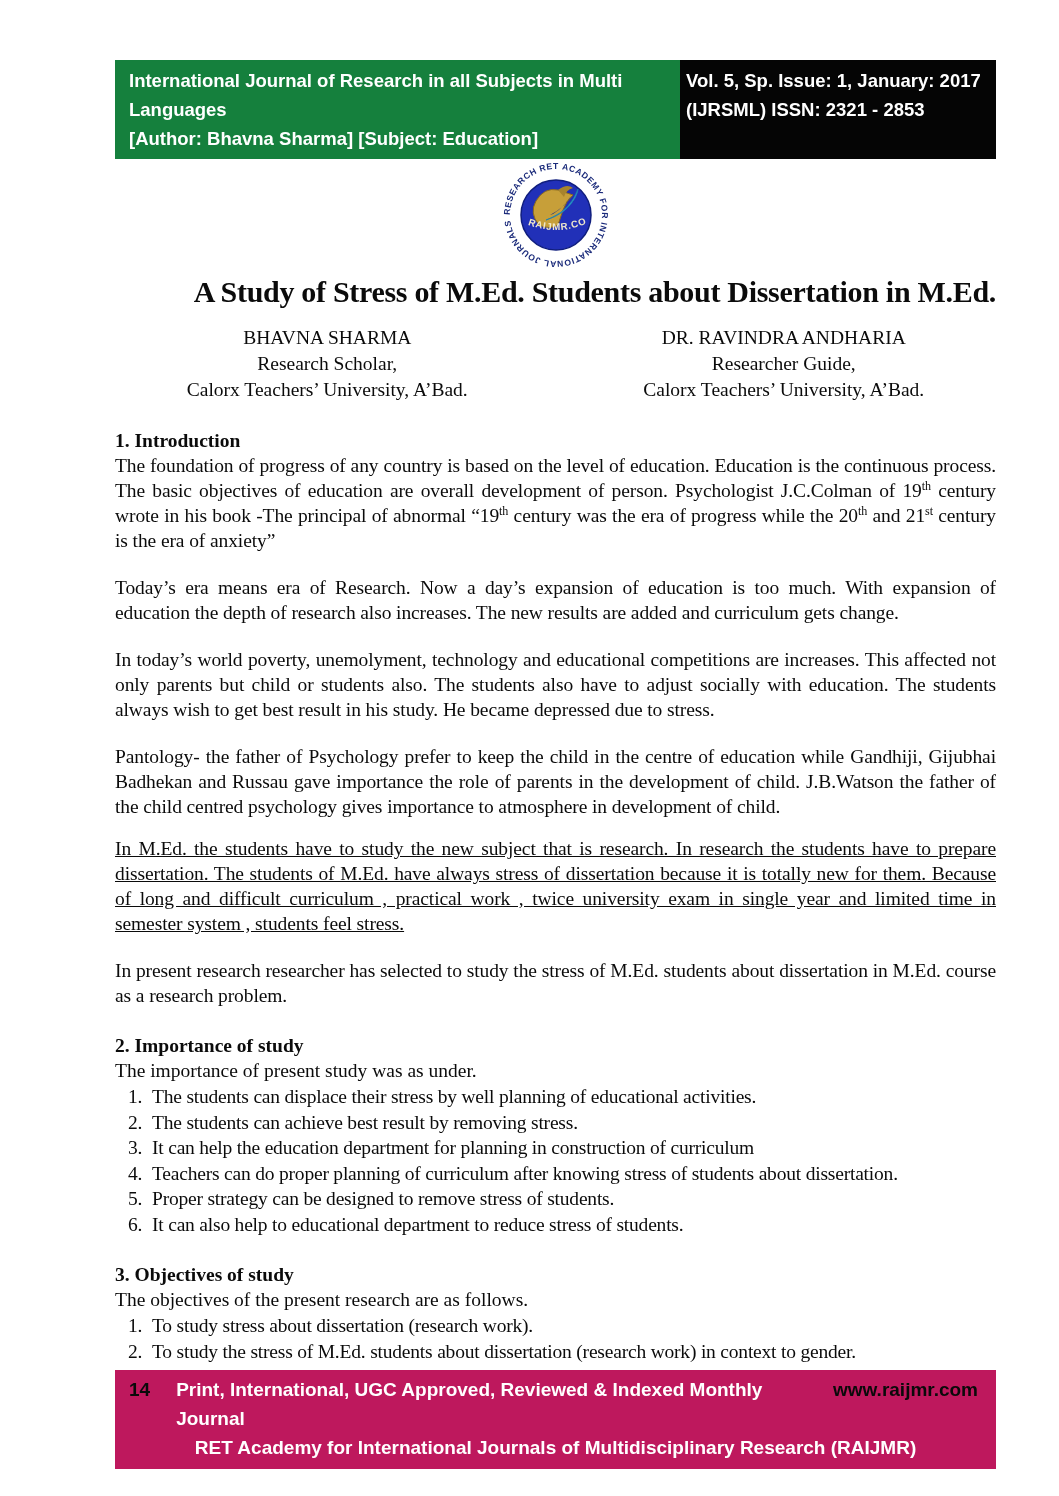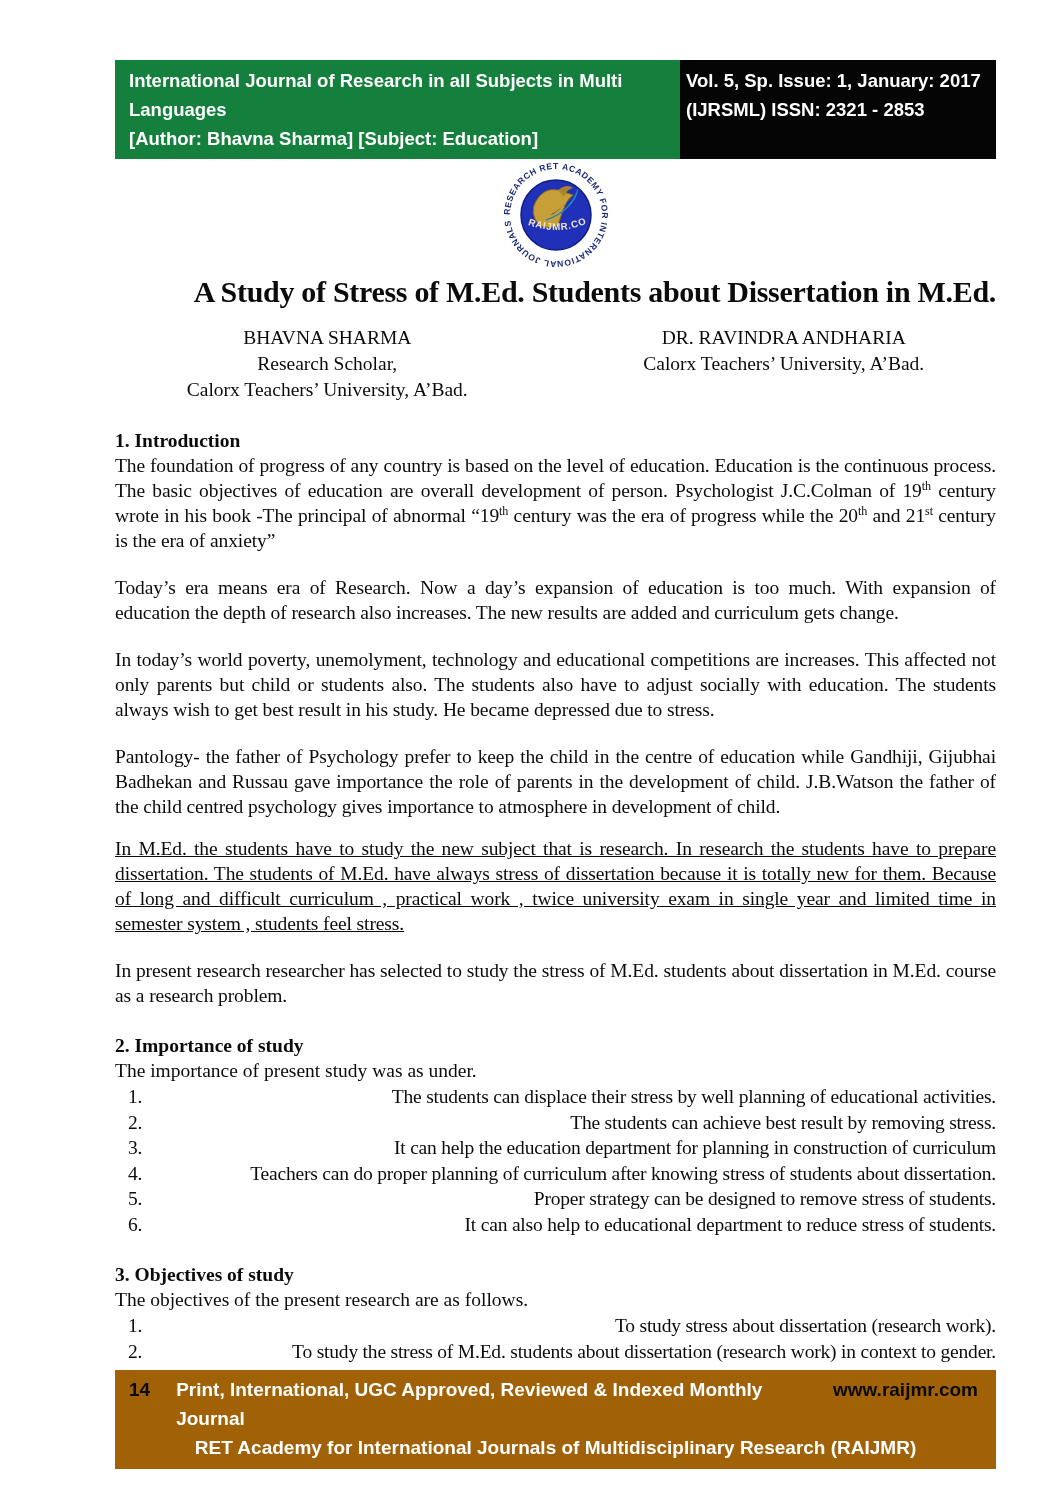--- a/index.html
+++ b/index.html
@@ -44,26 +44,26 @@
     font-size: 19.5px; line-height: 25px; text-align: justify;
     letter-spacing: -0.1px; margin-top: 22px;
   }
   .para.tight { margin-top: 17px; text-decoration: underline; }
   .para.first { margin-top: 0; }
   sup { font-size: 0.62em; line-height: 0; }
   .section-intro { font-size: 19.5px; line-height: 25px; margin-top: 0; }
   .num-list { margin-top: 1px; }
   .li { display: flex; font-size: 19.5px; line-height: 25.5px; letter-spacing: -0.2px; }
   .li .num { width: 24px; margin-left: 13px; flex: 0 0 auto; }
-  .li .li-text { flex: 1; text-align: right; }
+  .li .li-text { flex: 1; }
 
   
   .footer {
     position: absolute; left: 115px; width: 881px; bottom: 27px;
-    background: #a16207; color: #ffffff;
+    background: #be185d; color: #ffffff;
     font-family: "Liberation Sans", sans-serif; font-weight: bold;
     padding: 5px 10px 7px 10px;
   }
   .footer-line1 { display: flex; align-items: baseline; font-size: 19px; line-height: 29px; }
   .footer-pagenum { color: #0a0a0a; margin-left: 4px; }
   .footer-text1 { margin-left: 26px; }
   .footer-site { margin-left: auto; color: #0a0a0a; margin-right: 8px; }
   .footer-line2 { text-align: center; font-size: 19px; line-height: 29px; }
 </style>
 </head>
@@ -106,20 +106,21 @@
     <h1 class="title">A Study of Stress of M.Ed. Students about Dissertation in M.Ed.</h1>
 
     <div class="authors">
       <div class="author">
         <div>BHAVNA SHARMA</div>
         <div>Research Scholar,</div>
         <div>Calorx Teachers’ University, A’Bad.</div>
       </div>
       <div class="author">
         <div>DR. RAVINDRA ANDHARIA</div>
+        <div>Researcher Guide,</div>
         <div>Calorx Teachers’ University, A’Bad.</div>
       </div>
     </div>
 
     <div class="section-heading">1. Introduction</div>
     <p class="para first"><span>The foundation of progress of any country is based on the level of education. Education is the continuous process. The basic objectives of education are overall development of person. Psychologist J.C.Colman of 19</span><sup>th</sup><span> century wrote in his book -The principal of abnormal “19</span><sup>th</sup><span> century was the era of progress while the 20</span><sup>th</sup><span> and 21</span><sup>st</sup><span> century is the era of anxiety”</span></p>
     <p class="para">Today’s era means era of Research. Now a day’s expansion of education is too much. With expansion of education the depth of research also increases. The new results are added and curriculum gets change.</p>
     <p class="para">In today’s world poverty, unemolyment, technology and educational competitions are increases. This affected not only parents but child or students also. The students also have to adjust socially with education. The students always wish to get best result in his study. He became depressed due to stress.</p>
     <p class="para">Pantology- the father of Psychology prefer to keep the child in the centre of education while Gandhiji, Gijubhai Badhekan and Russau gave importance the role of parents in the development of child. J.B.Watson the father of the child centred psychology gives importance to atmosphere in development of child.</p>
     <p class="para tight">In M.Ed. the students have to study the new subject that is research. In research the students have to prepare dissertation. The students of M.Ed. have always stress of dissertation because it is totally new for them. Because of long and difficult curriculum , practical work , twice university exam in single year and limited time in semester system , students feel stress.</p>

